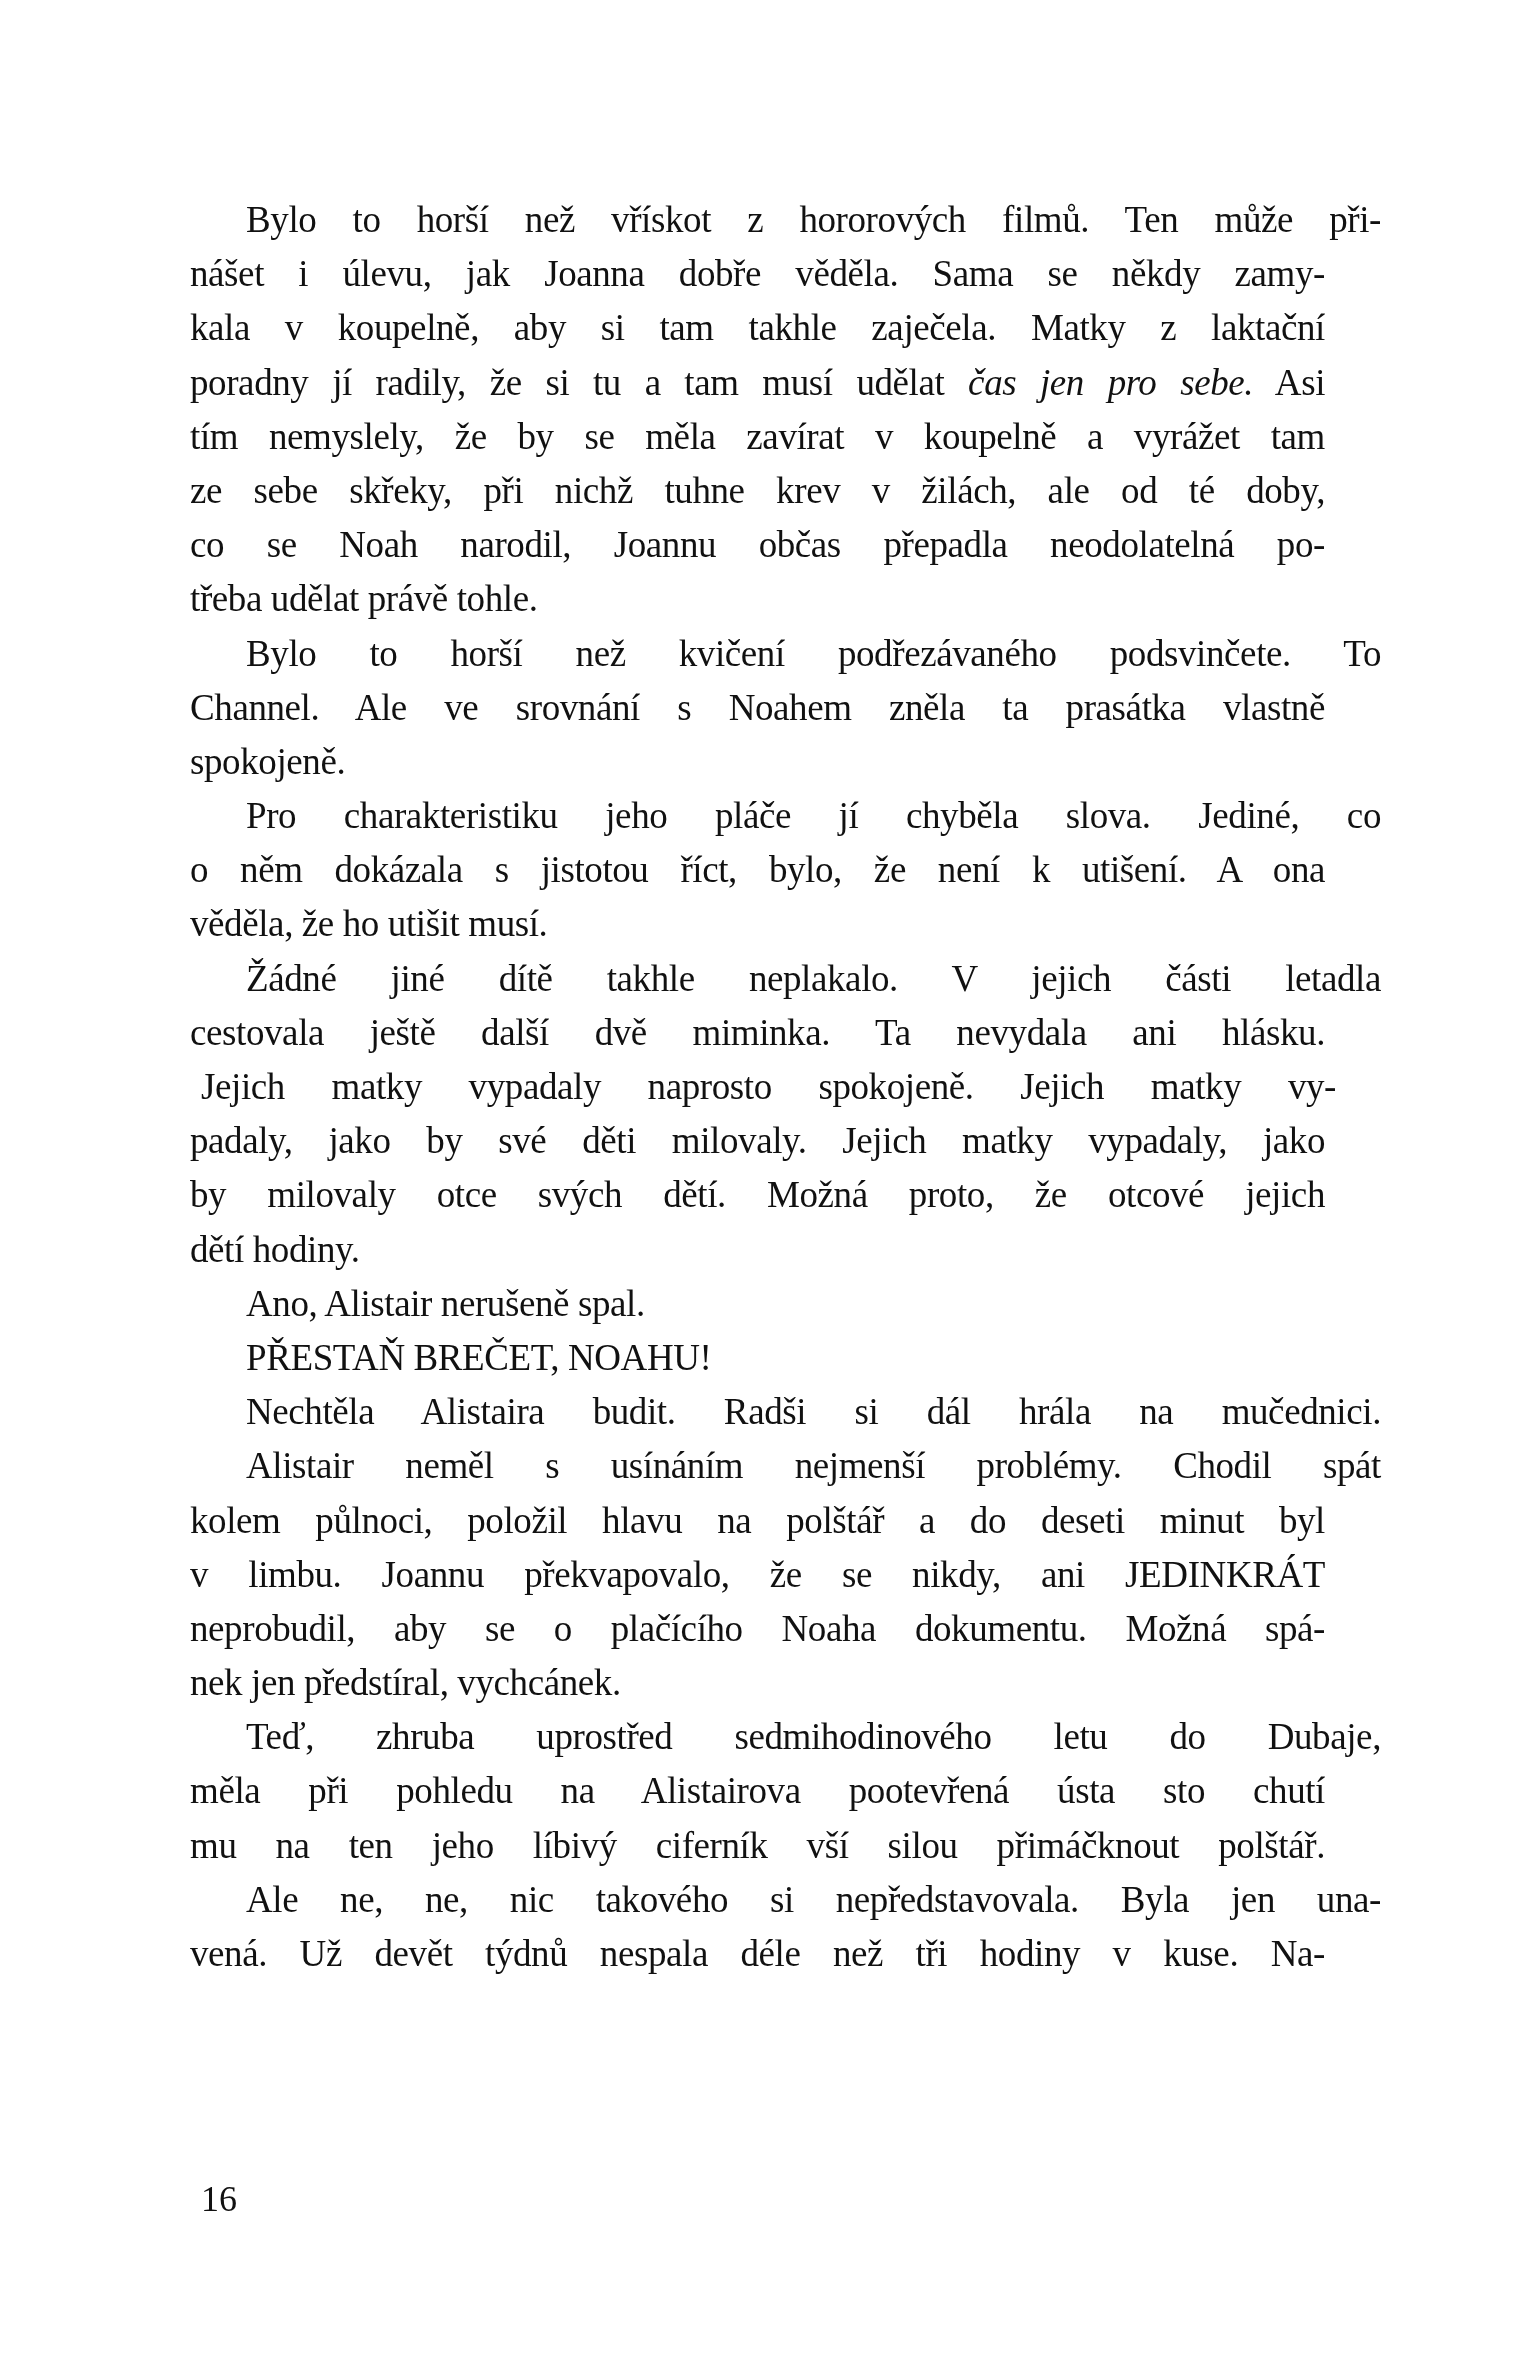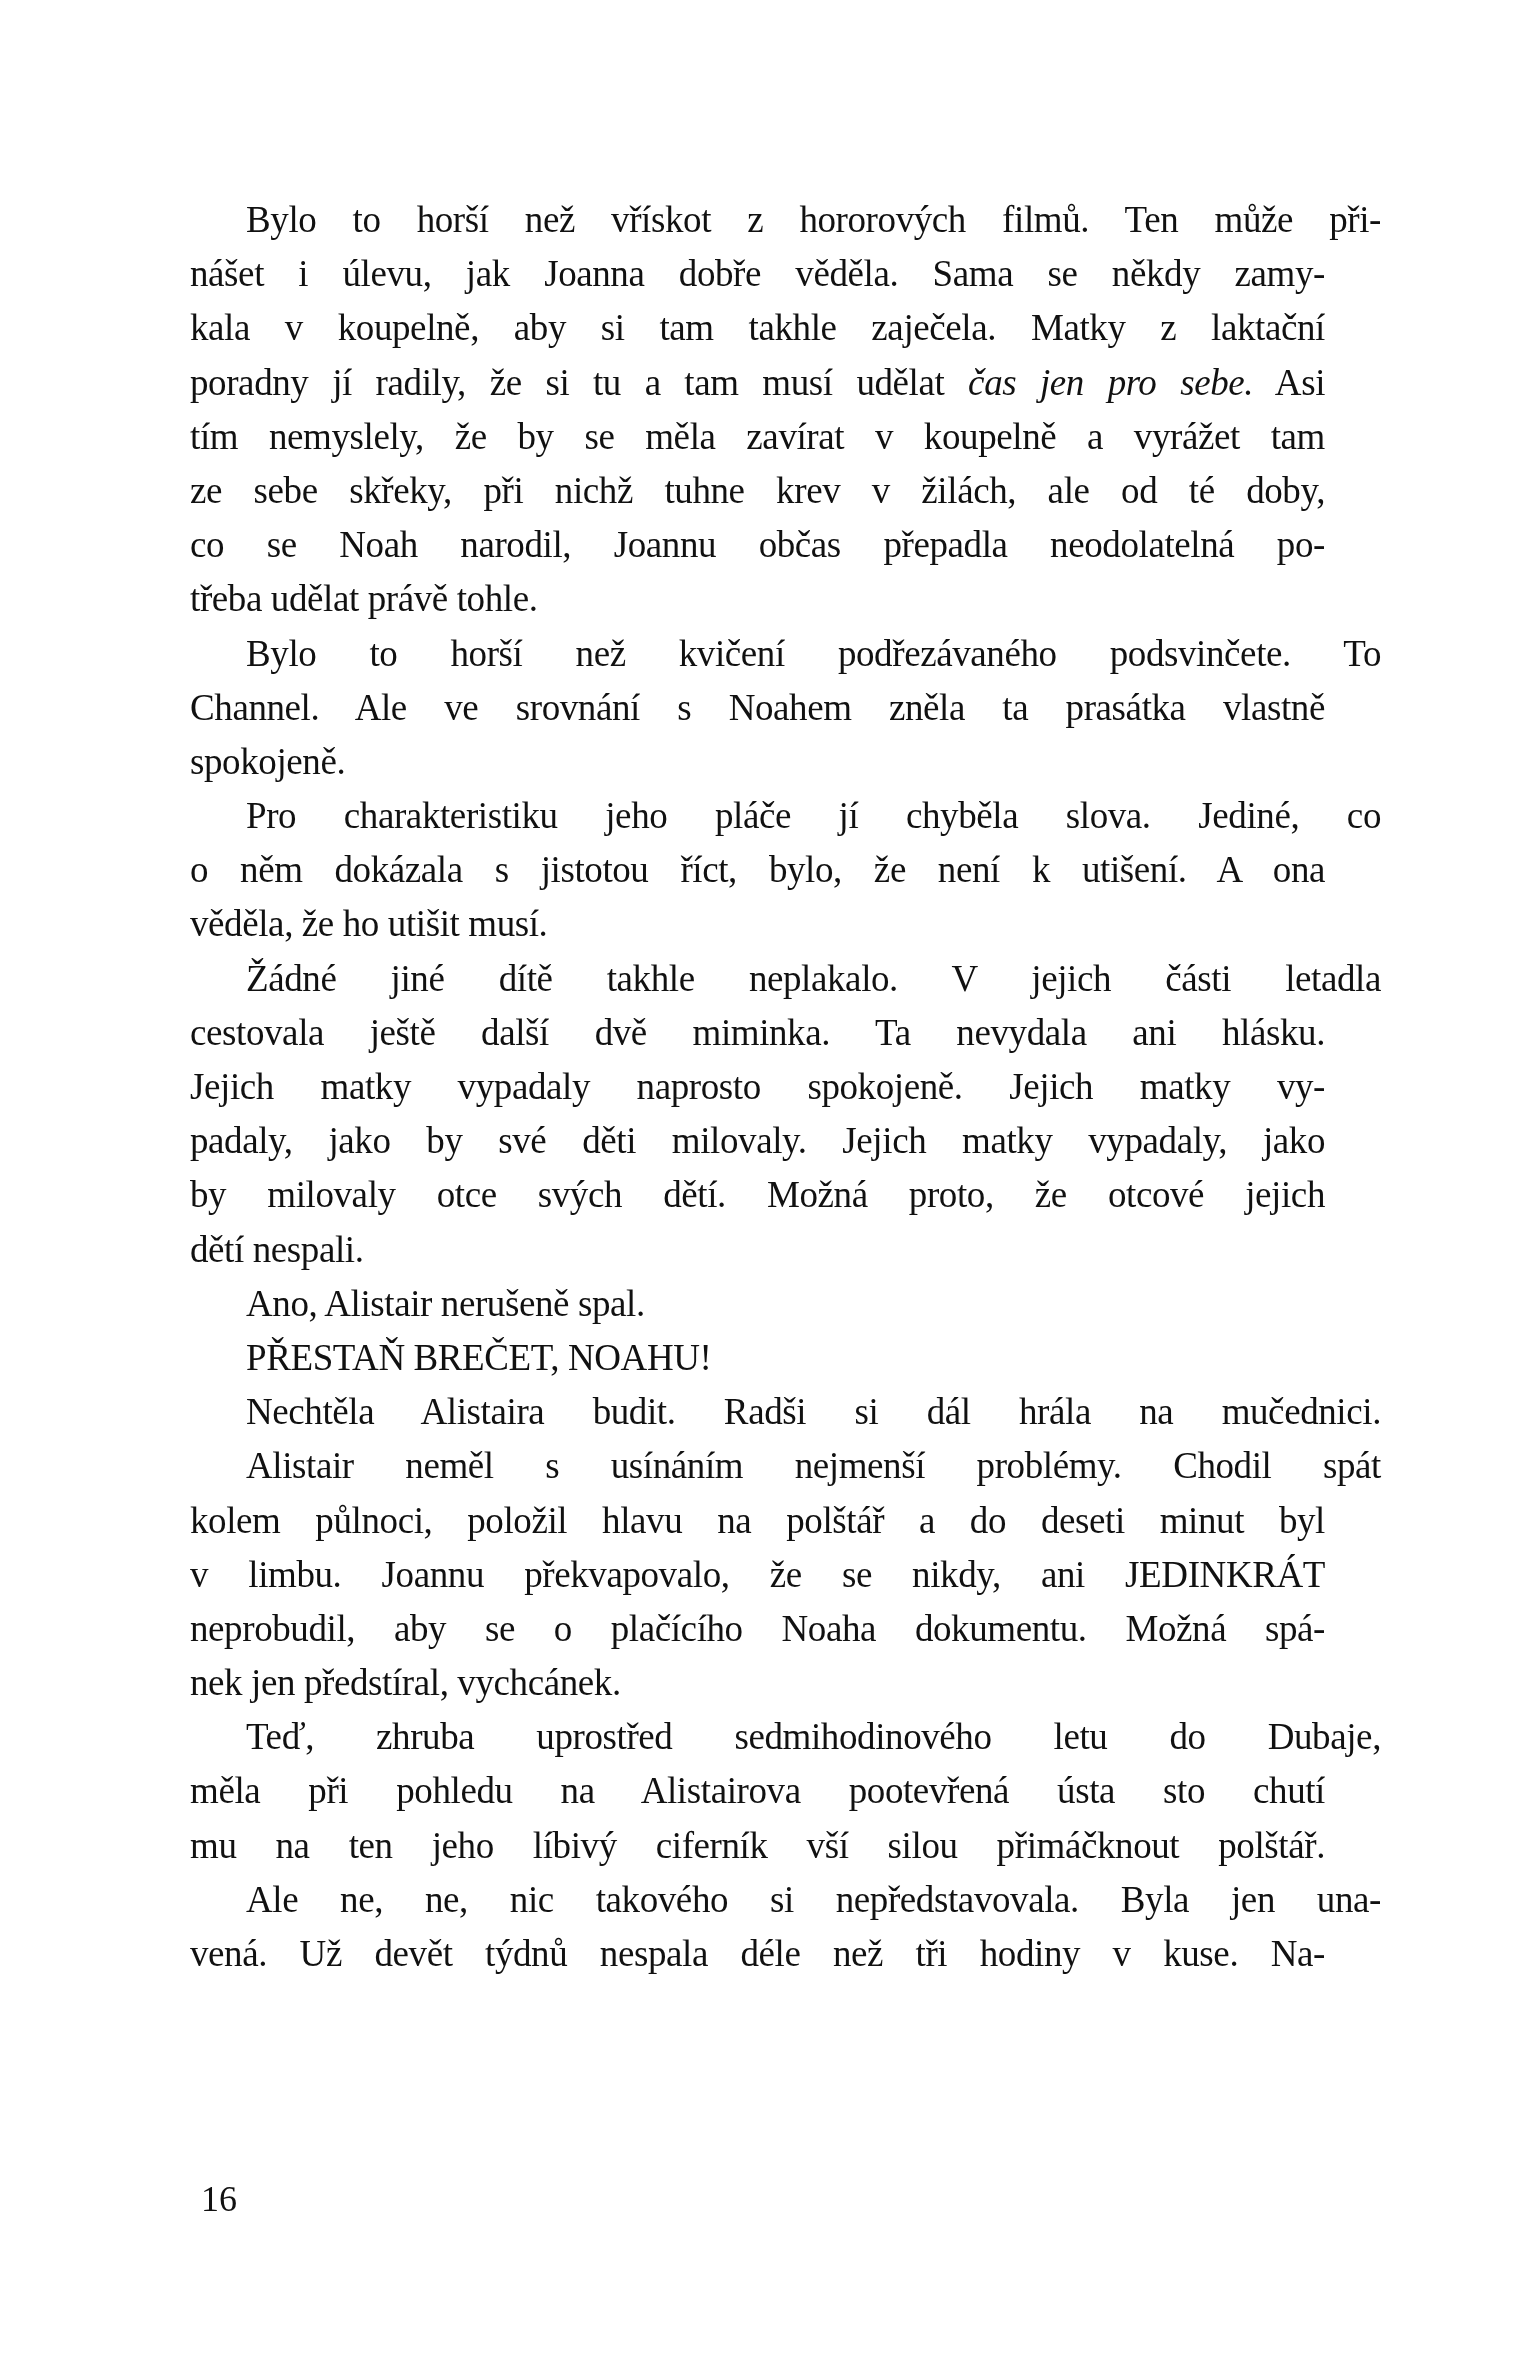--- a/index.html
+++ b/index.html
@@ -42,24 +42,24 @@
     <span class="line" style="display: block; width: 1135px;">co se Noah narodil, Joannu občas přepadla neodolatelná po-</span>
     <span class="line last">třeba udělat právě tohle.</span>
     <span class="line indent" style="display: block; width: 1135px;">Bylo to horší než kvičení podřezávaného podsvinčete. To</span>
     <span class="line" style="display: block; width: 1135px;">Channel. Ale ve srovnání s Noahem zněla ta prasátka vlastně</span>
     <span class="line last">spokojeně.</span>
     <span class="line indent" style="display: block; width: 1135px;">Pro charakteristiku jeho pláče jí chyběla slova. Jediné, co</span>
     <span class="line" style="display: block; width: 1135px;">o něm dokázala s jistotou říct, bylo, že není k utišení. A ona</span>
     <span class="line last">věděla, že ho utišit musí.</span>
     <span class="line indent" style="display: block; width: 1135px;">Žádné jiné dítě takhle neplakalo. V jejich části letadla</span>
     <span class="line" style="display: block; width: 1135px;">cestovala ještě další dvě miminka. Ta nevydala ani hlásku.</span>
-    <span class="line" style="display: block; width: 1135px;">Jejich matky vypadaly naprosto spokojeně. Jejich matky vy-</span>
+    <span class="line" style="display: block; width: 1135px; margin-left: 11px;">Jejich matky vypadaly naprosto spokojeně. Jejich matky vy-</span>
     <span class="line" style="display: block; width: 1135px;">padaly, jako by své děti milovaly. Jejich matky vypadaly, jako</span>
     <span class="line" style="display: block; width: 1135px;">by milovaly otce svých dětí. Možná proto, že otcové jejich</span>
-    <span class="line last">dětí nespali.</span>
+    <span class="line last">dětí hodiny.</span>
     <span class="line indent last">Ano, Alistair nerušeně spal.</span>
     <span class="line indent last">PŘESTAŇ BREČET, NOAHU!</span>
     <span class="line indent" style="display: block; width: 1135px;">Nechtěla Alistaira budit. Radši si dál hrála na mučednici.</span>
     <span class="line indent" style="display: block; width: 1135px;">Alistair neměl s usínáním nejmenší problémy. Chodil spát</span>
     <span class="line" style="display: block; width: 1135px;">kolem půlnoci, položil hlavu na polštář a do deseti minut byl</span>
     <span class="line" style="display: block; width: 1135px;">v limbu. Joannu překvapovalo, že se nikdy, ani JEDINKRÁT</span>
     <span class="line" style="display: block; width: 1135px;">neprobudil, aby se o plačícího Noaha dokumentu. Možná spá-</span>
     <span class="line last">nek jen předstíral, vychcánek.</span>
     <span class="line indent" style="display: block; width: 1135px;">Teď, zhruba uprostřed sedmihodinového letu do Dubaje,</span>
     <span class="line" style="display: block; width: 1135px;">měla při pohledu na Alistairova pootevřená ústa sto chutí</span>

